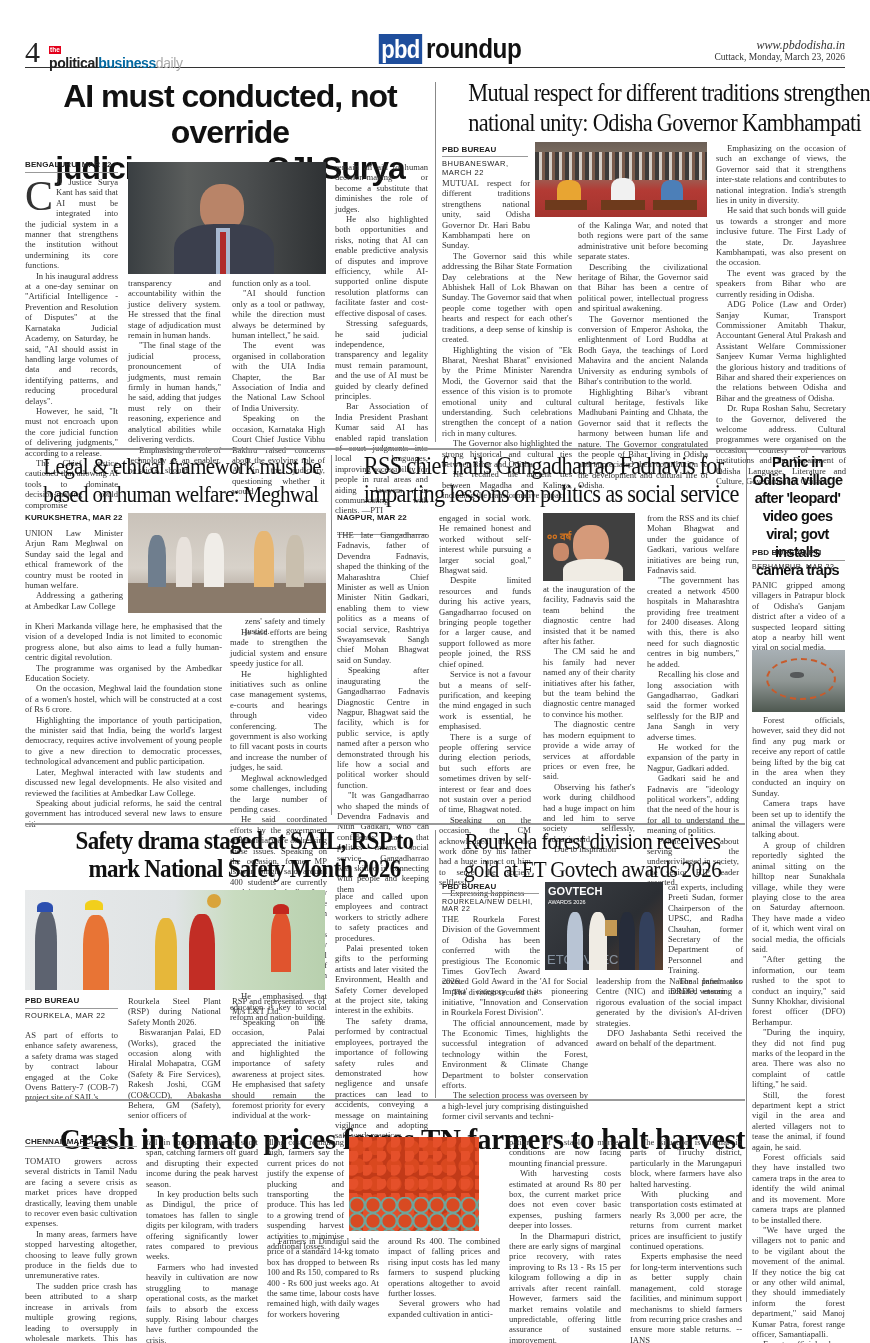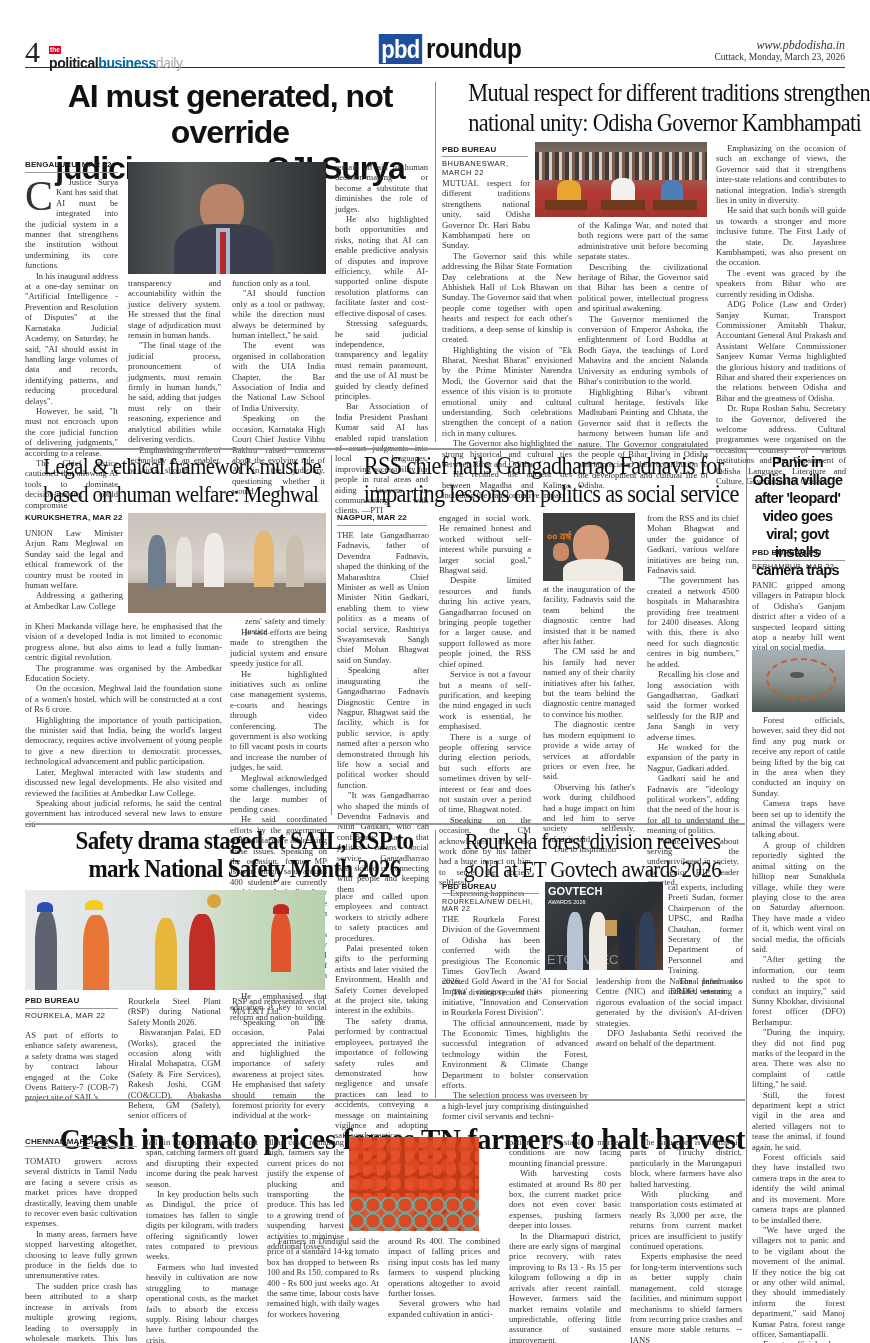--- a/index.html
+++ b/index.html
@@ -32,21 +32,21 @@
   </div>
   <div class="abs" style="left:350px;top:-2px;display:flex;align-items:center">
     <div style="background:#1f4e9c;color:#fff;font-family:'Liberation Sans',sans-serif;font-weight:bold;font-size:26px;line-height:30px;padding:0 3px;letter-spacing:-1px;transform:scaleX(0.85)">pbd</div>
     <div style="font-family:'Liberation Sans',sans-serif;font-weight:bold;font-size:27px;line-height:30px;margin-left:0px;color:#111;letter-spacing:-0.5px;transform:scaleX(0.9);transform-origin:left">roundup</div>
   </div>
   <div class="abs" style="right:0;top:2px;font-size:12px;font-style:italic;color:#333">www.pbdodisha.in</div>
   <div class="abs" style="right:0;top:16px;font-size:9.5px;color:#333">Cuttack, Monday, March 23, 2026</div>
 </div>
 
 <div class="abs hl" style="left:25px;top:78px;width:410px;font-size:32px;line-height:36px">
-  <div>AI must generated, not override</div>
+  <div>AI must conducted, not override</div>
   <div>judiciary, says CJI Surya Kant</div>
 </div>
 <div class="abs dl rule" style="left:25px;top:160px;width:93px;padding-bottom:3px">BENGALURU, MAR 22</div>
 <div class="abs txt" style="left:25px;top:177px;width:93px">
   <span class="dropcap">C</span>
   <p class="ni">JI Justice Surya Kant has said that AI must be integrated into the judicial system in a manner that strengthens the institution without undermining its core functions.</p>
   <p>In his inaugural address at a one-day seminar on "Artificial Intelligence - Prevention and Resolution of Disputes" at the Karnataka Judicial Academy, on Saturday, he said, "AI should assist in handling large volumes of data and records, identifying patterns, and reducing procedural delays".</p>
   <p>However, he said, "It must not encroach upon the core judicial function of delivering judgments," according to a release.</p>
   <p>The Chief Justice cautioned that allowing AI tools to dominate decision-making could compromise</p>
 </div>
@@ -148,21 +148,21 @@
   <p>He said coordinated efforts by the government and judiciary are addressing these issues. Speaking on the occasion, former MP Ishwar Singh said around 400 students are currently studying at Ambedkar Law College under the Ambedkar Education Society.</p>
   <p>He said the institution is providing all necessary facilities and playing a vital role in shaping the future of the youth through education.</p>
   <p>He emphasised that education is key to social reform and nation-building.</p>
 </div>
 <div class="vr" style="left:331px;top:455px;height:360px"></div>
 
 <div class="abs hls" style="left:335px;top:452px;width:410px;font-size:26px;line-height:28px">
   <div style="white-space:nowrap;transform:scaleX(0.86);transform-origin:center">RSS chief hails Gangadharrao Fadnavis for</div>
   <div style="white-space:nowrap;transform:scaleX(0.86);transform-origin:center">imparting lessons on politics as social service</div>
 </div>
-<div class="abs dl rule" style="left:337px;top:513px;width:90px;padding-bottom:3px">NAGPUR, MAR 22</div>
+<div class="abs dl rule" style="left:337px;top:513px;width:90px;padding-bottom:12px">NAGPUR, MAR 22</div>
 <div class="abs txt" style="left:337px;top:530px;width:92px">
   <p class="ni">THE late Gangadharrao Fadnavis, father of Devendra Fadnavis, shaped the thinking of the Maharashtra Chief Minister as well as Union Minister Nitin Gadkari, enabling them to view politics as a means of social service, Rashtriya Swayamsevak Sangh chief Mohan Bhagwat said on Sunday.</p>
   <p>Speaking after inaugurating the Gangadharrao Fadnavis Diagnostic Centre in Nagpur, Bhagwat said the facility, which is for public service, is aptly named after a person who demonstrated through his life how a social and political worker should function.</p>
   <p>"It was Gangadharrao who shaped the minds of Devendra Fadnavis and Nitin Gadkari, who can confidently say that politics means social service. Gangadharrao was skilled in connecting with people and keeping them</p>
 </div>
 <div class="abs txt" style="left:439px;top:513px;width:92px">
   <p class="ni">engaged in social work. He remained honest and worked without self-interest while pursuing a larger social goal," Bhagwat said.</p>
   <p>Despite limited resources and funds during his active years, Gangadharrao focused on bringing people together for a larger cause, and support followed as more people joined, the RSS chief opined.</p>
   <p>Service is not a favour but a means of self-purification, and keeping the mind engaged in such work is essential, he emphasised.</p>
   <p>There is a surge of people offering service during election periods, but such efforts are sometimes driven by self-interest or fear and does not sustain over a period of time, Bhagwat noted.</p>

